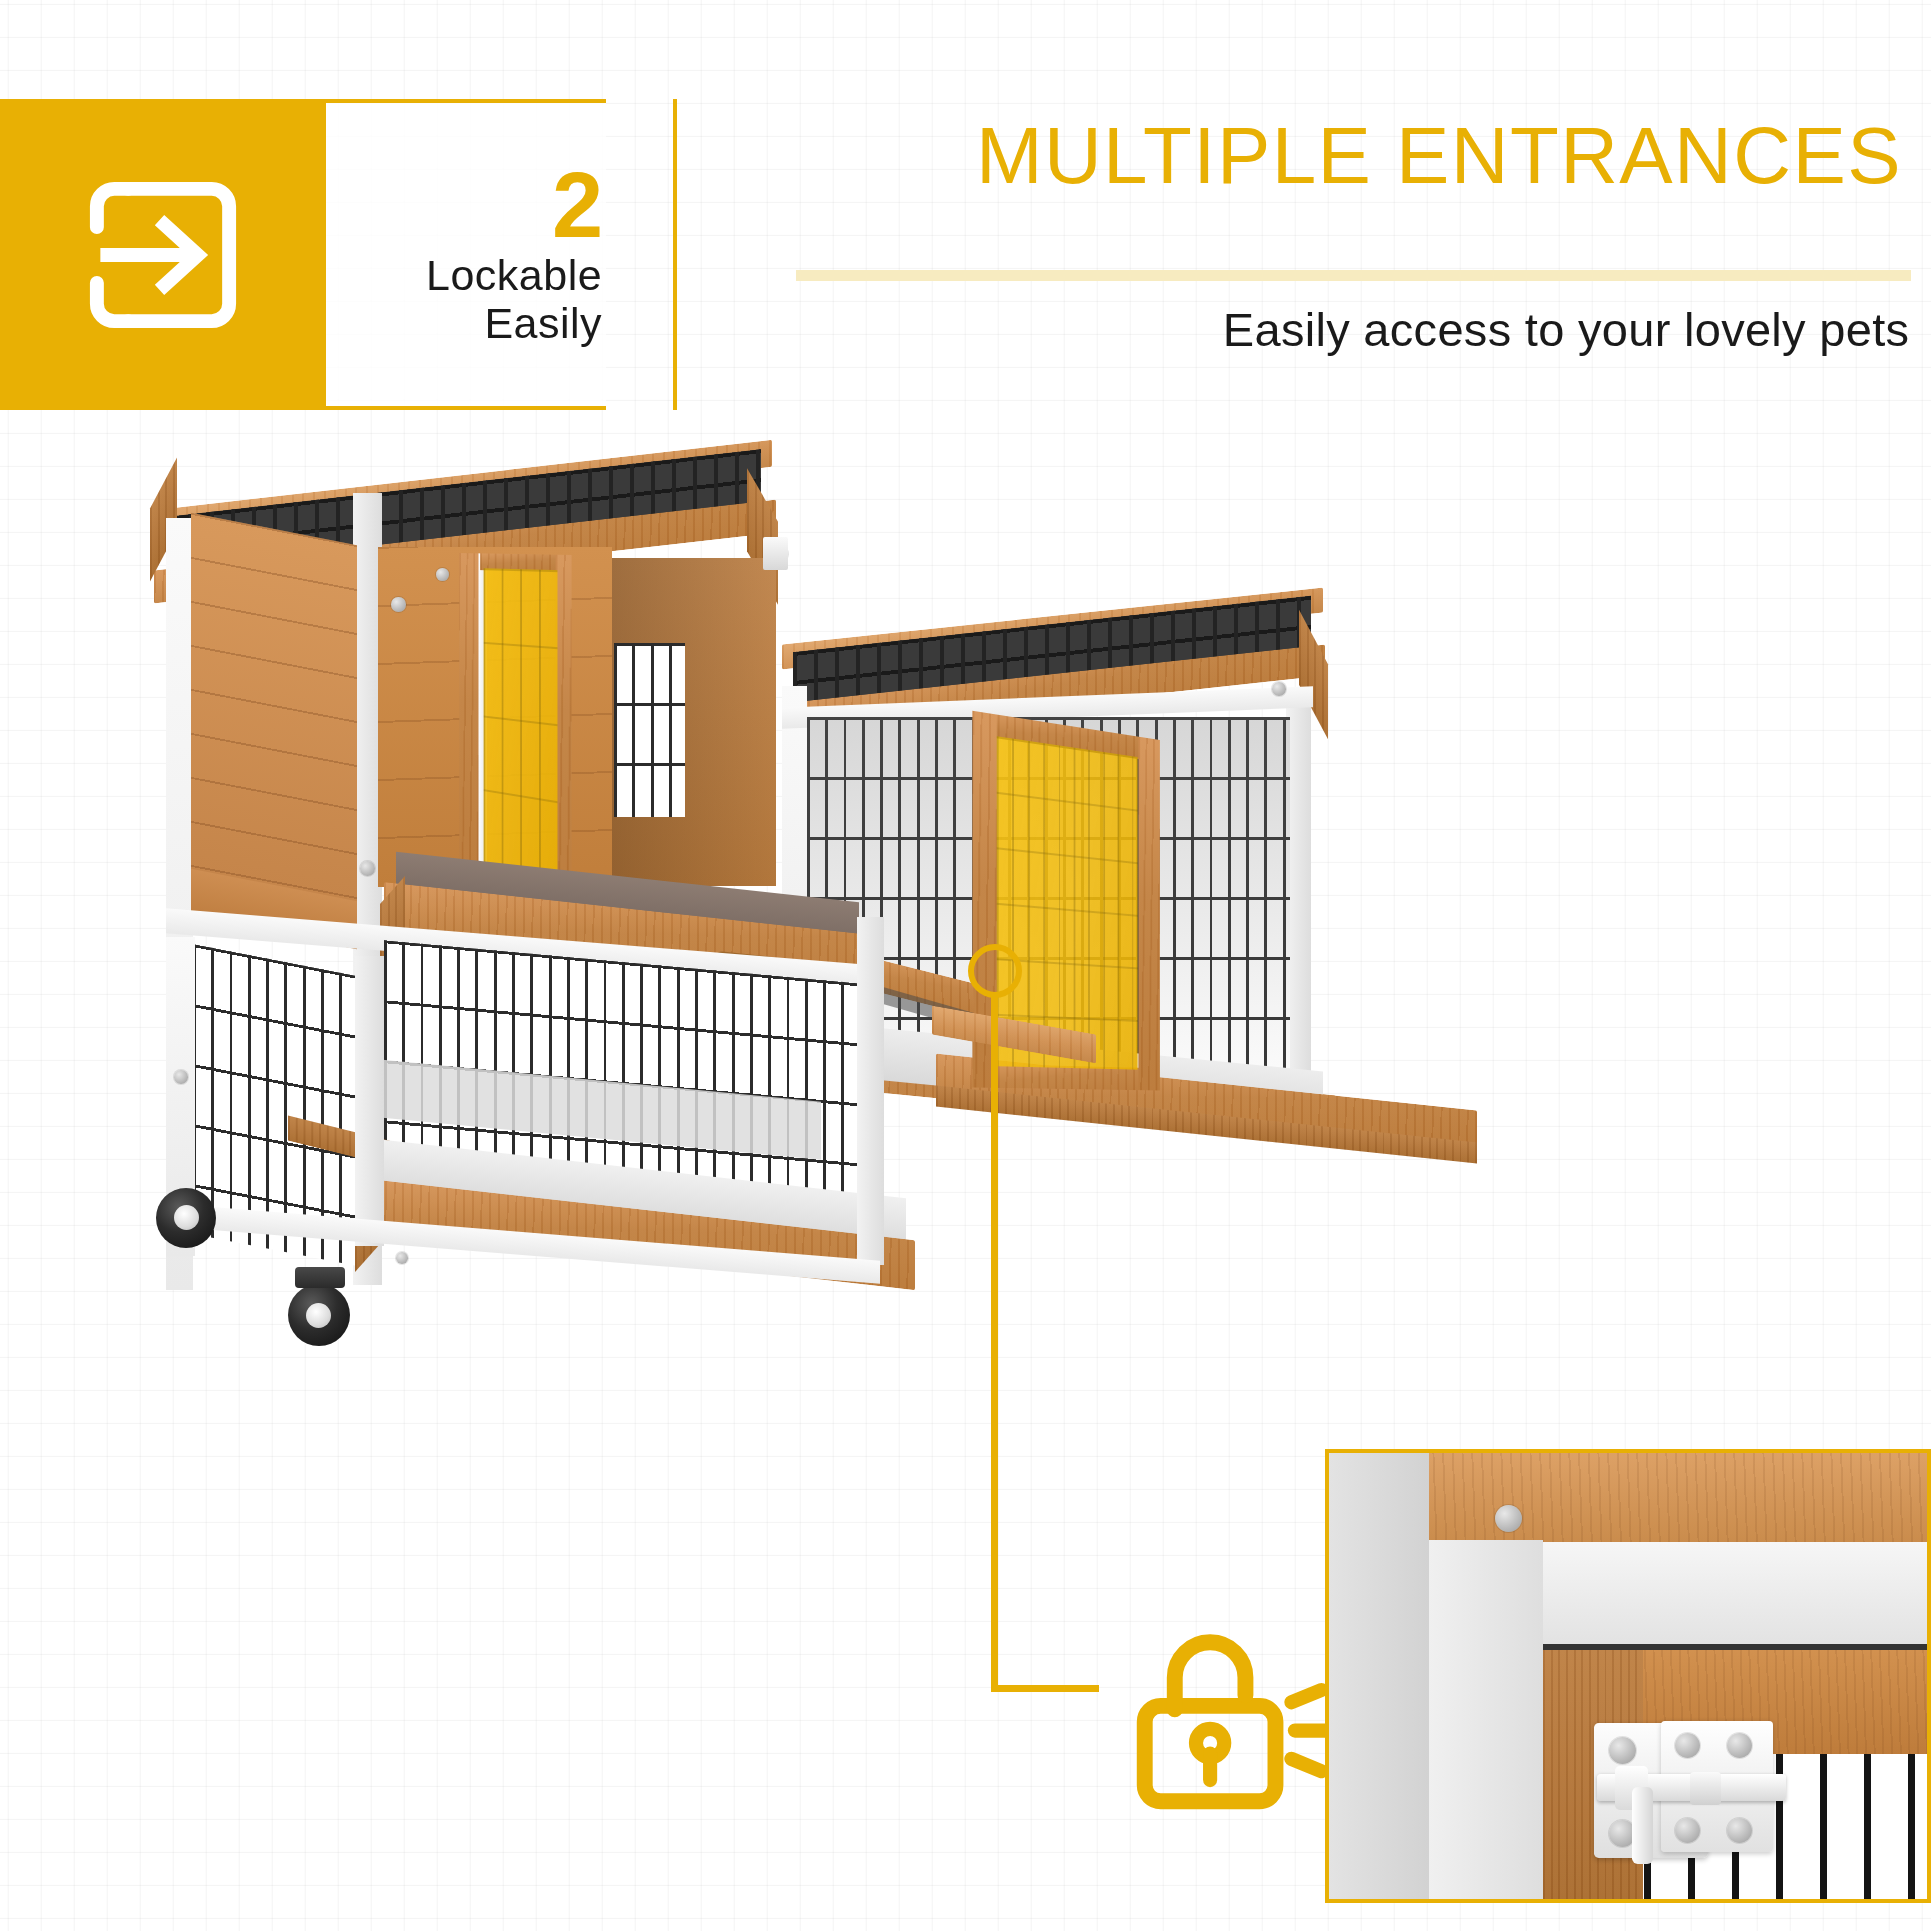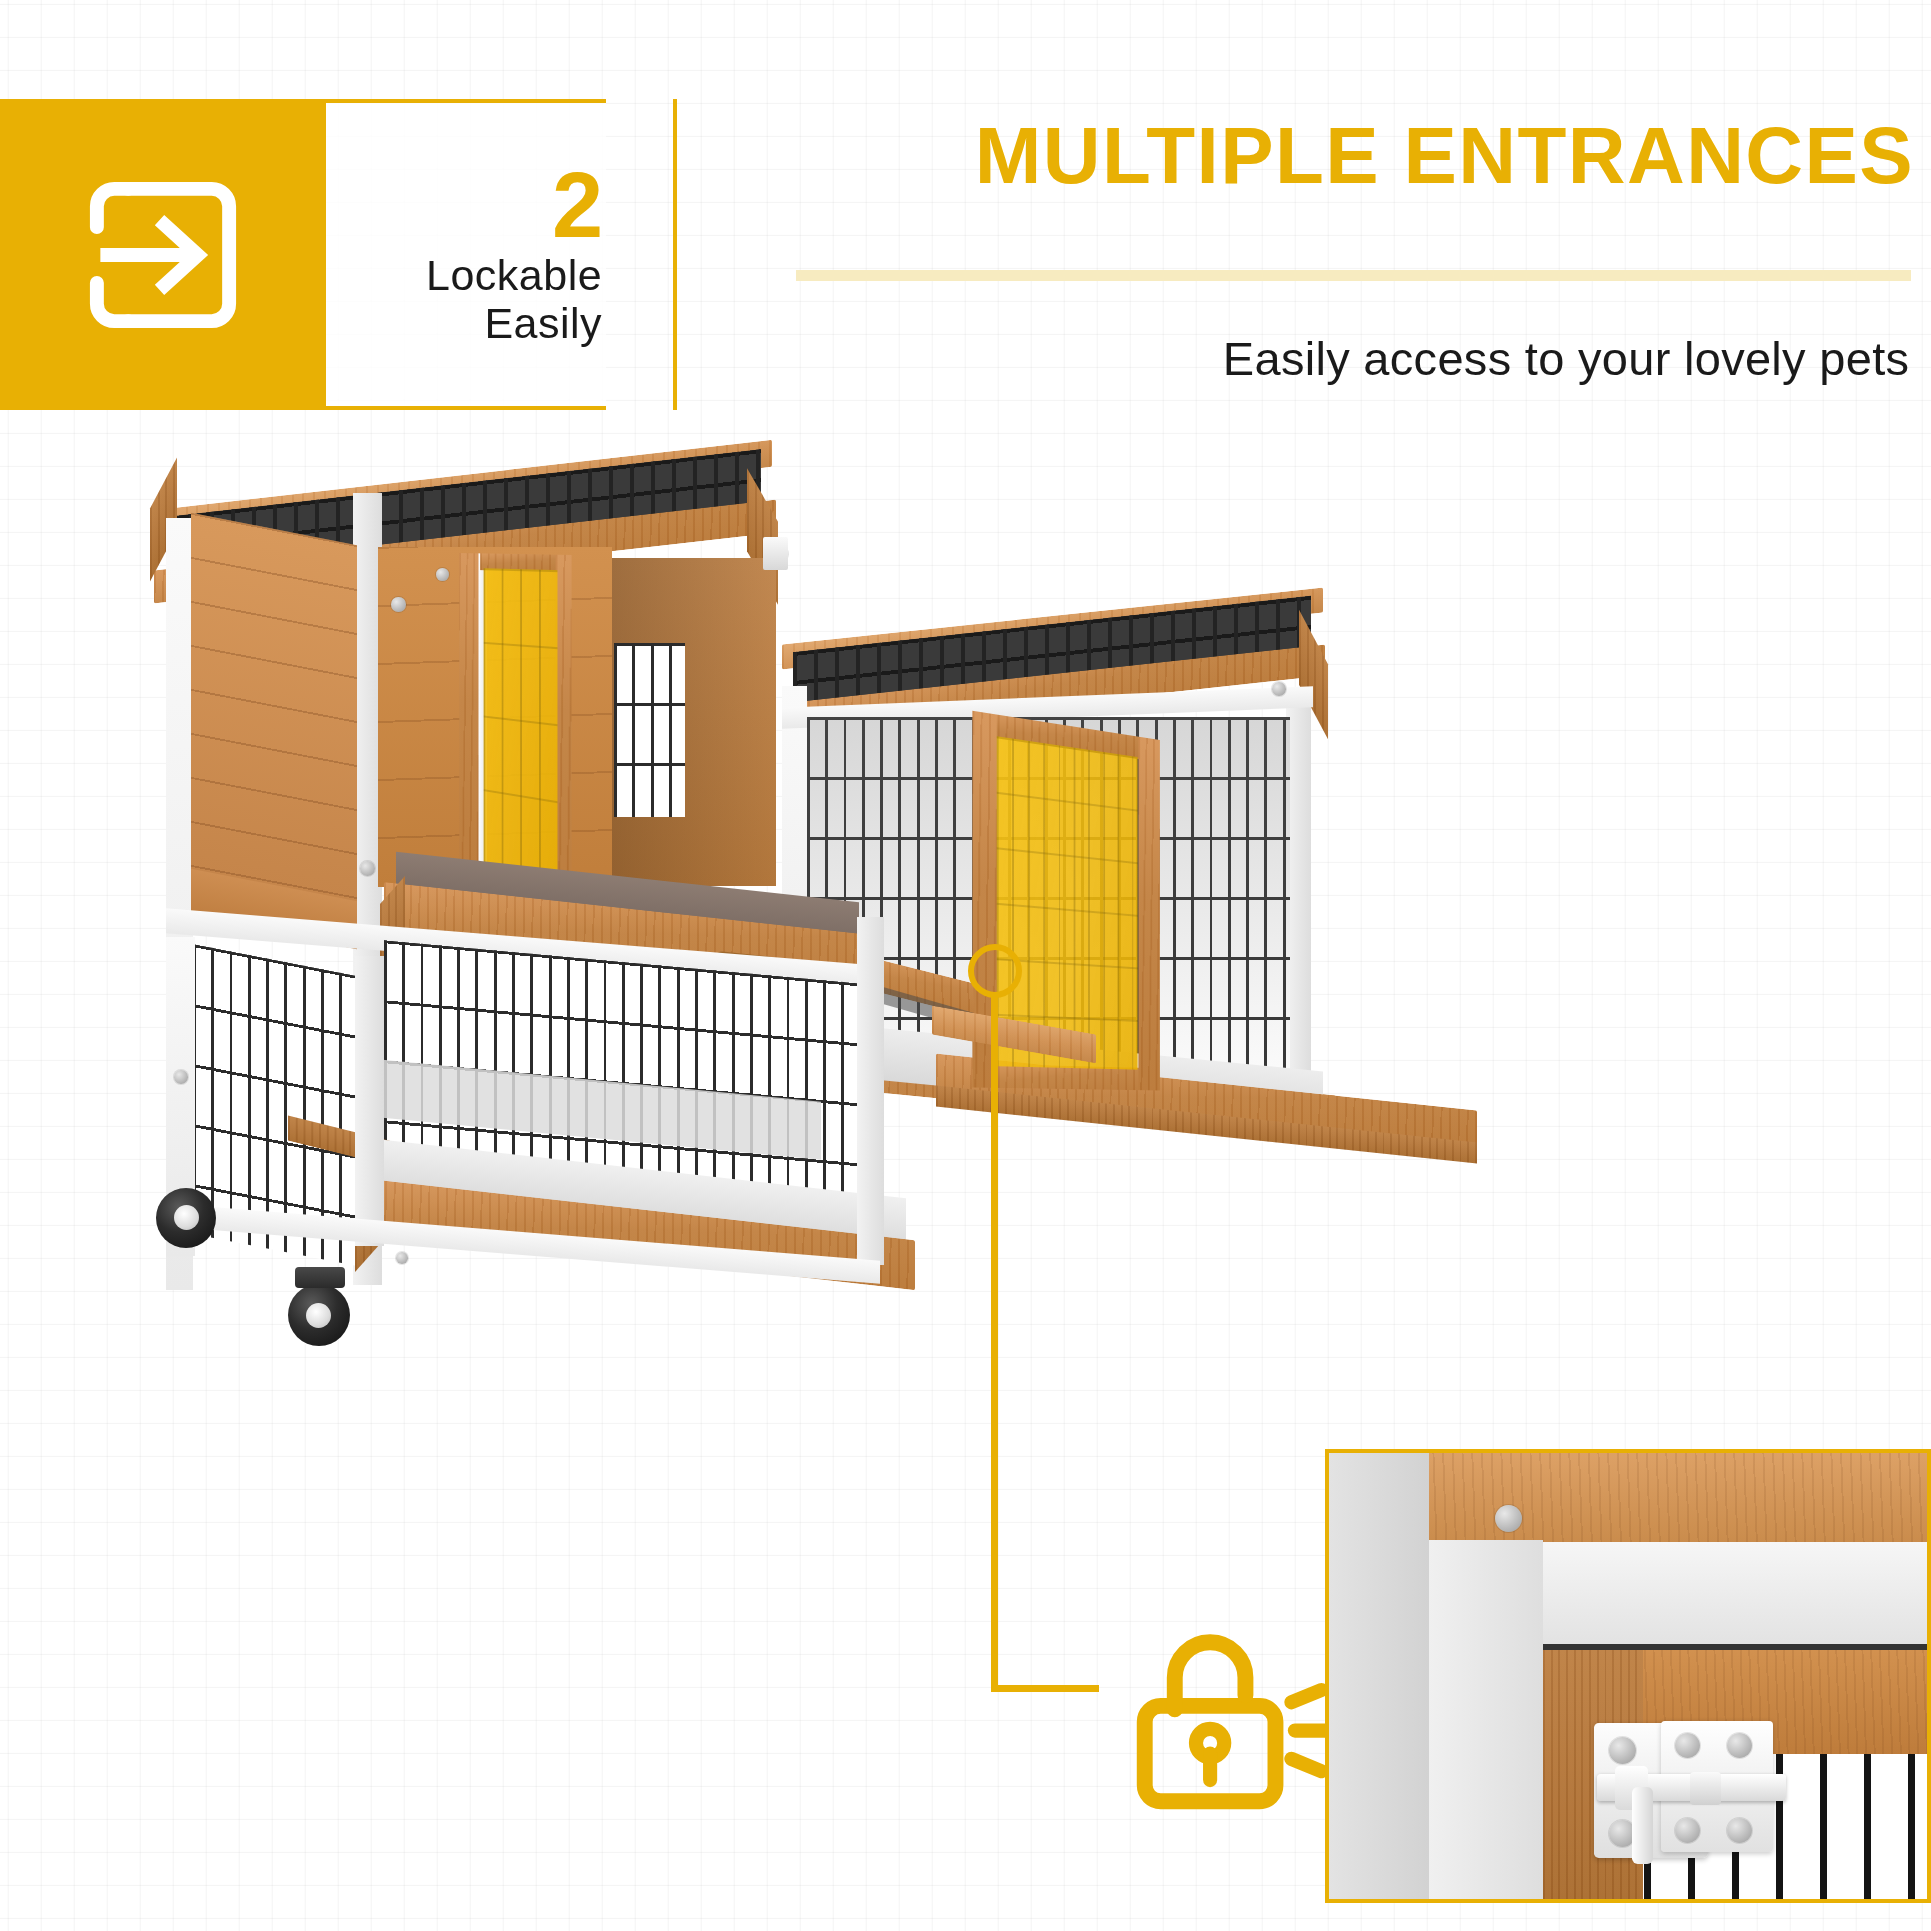--- a/index.html
+++ b/index.html
@@ -83,24 +83,24 @@
 
   .header-right {
     position: absolute;
     left: 695px;
     top: 106px;
     width: 1224px;
     height: 299px;
   }
   .main-title {
     position: absolute;
-    right: 5px;
+    right: 17px;
     top: 9.7px;
     font-size: 80px;
-    font-weight: 700;
+    font-weight: 400;
     color: #E8B004;
     letter-spacing: 1.4px;
     line-height: 1;
     text-align: right;
     white-space: nowrap;
   }
   .title-rule {
     position: absolute;
     right: 7.7px;
     top: 164px;
@@ -112,21 +112,20 @@
     position: absolute;
     right: 9.7px;
     top: 198px;
     font-size: 47px;
     font-weight: 300;
     color: #1a1a1a;
     letter-spacing: 0.3px;
     line-height: 1.1;
     text-align: right;
     white-space: nowrap;
-    margin-top: 29px;
   }
 
   
   #product-scene {
     position: absolute;
     left: 106px;
     top: 454px;
     width: 1284px;
     height: 908px;
   }

